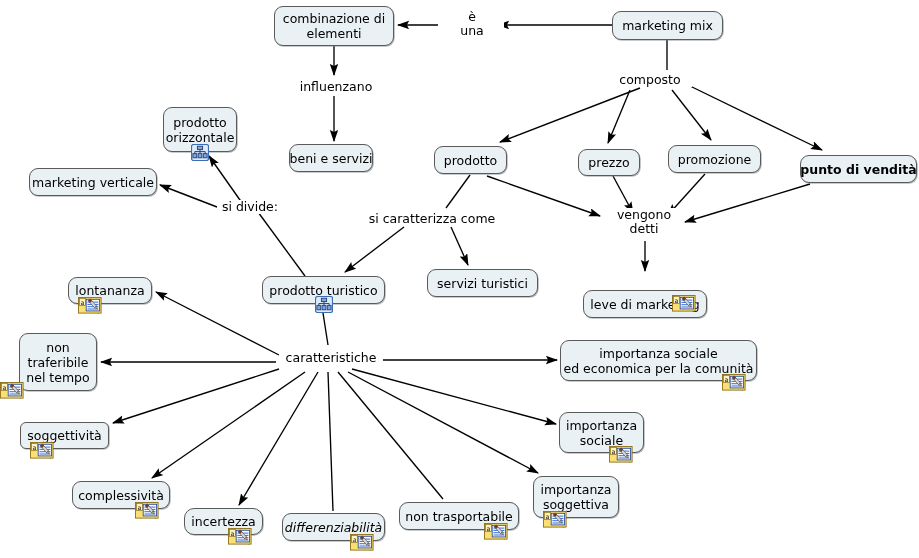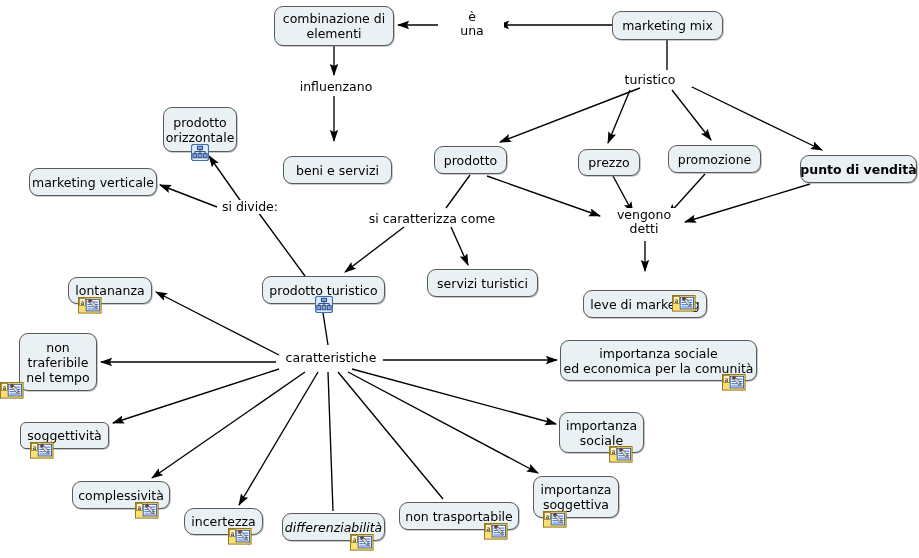--- a/index.html
+++ b/index.html
@@ -132,21 +132,21 @@
               <line x1="9" y1="7.6" x2="9" y2="9.6"></line>
               <line x1="14.2" y1="7.6" x2="14.2" y2="9.6"></line>
             </g>
             <rect x="6.4" y="2.2" width="5.2" height="3.4" fill="#7fa6e0" stroke="#23417a" stroke-width="0.9"></rect>
             <rect x="1.9" y="9.6" width="3.8" height="4.2" fill="#7fa6e0" stroke="#23417a" stroke-width="0.9"></rect>
             <rect x="7.1" y="9.6" width="3.8" height="4.2" fill="#7fa6e0" stroke="#23417a" stroke-width="0.9"></rect>
             <rect x="12.3" y="9.6" width="3.8" height="4.2" fill="#7fa6e0" stroke="#23417a" stroke-width="0.9"></rect>
           </svg></span>
       </div>
       <div style="position: absolute; left: 281px; top: 144px; width: 106px; height: 28px;">
-        <div class="node" style="left: 2px; top: 0px; width: 109px; height: 28px; margin-top: 12px;">beni e servizi</div>
+        <div class="node" style="left: 8px; top: 0px; width: 84px; height: 28px;">beni e servizi</div>
       </div>
       <div style="position: absolute; left: 434px; top: 146px; width: 73px; height: 28px;">
         <div class="node" style="left: 0px; top: 0px; width: 73px; height: 28px;">prodotto</div>
       </div>
       <div style="position: absolute; left: 578px; top: 149px; width: 62px; height: 27px;">
         <div class="node" style="left: 0px; top: 0px; width: 62px; height: 27px; text-align: right;">prezzo</div>
       </div>
       <div style="position: absolute; left: 668px; top: 145px; width: 93px; height: 28px;">
         <div class="node" style="left: 0px; top: 0px; width: 93px; height: 28px;">promozione</div>
       </div>
@@ -409,21 +409,21 @@
               <rect x="14.5" y="1.2" width="2.6" height="9.4" fill="#d8d8d8" stroke="#4a4a4a" stroke-width="0.6"></rect>
               <rect x="14.5" y="1.2" width="2.6" height="2.6" fill="#8c2b1e" stroke="#4a4a4a" stroke-width="0.6"></rect>
               <path d="M14.5 10.6 L17.1 10.6 L15.8 13.2 Z" fill="#f2c98a" stroke="#4a4a4a" stroke-width="0.6"></path>
             </g>
           </svg></span>
       </div>
     </div>
   <div id="label-group">
       <div class="link-label" style="left: 440px; top: 10px; width: 60px;">è
 una</div>
-      <div class="link-label" style="left: 608px; top: 73px; width: 80px;">turistico</div>
+      <div class="link-label" style="left: 608px; top: 73px; width: 80px;">composto</div>
       <div class="link-label" style="left: 291px; top: 80px; width: 86px;">influenzano</div>
       <div class="link-label" style="left: 217px; top: 200px; width: 62px;">si divide:</div>
       <div class="link-label" style="left: 366px; top: 212px; width: 128px;">si caratterizza come</div>
       <div class="link-label" style="left: 610px; top: 208px; width: 64px;">vengono
 detti</div>
       <div class="link-label" style="left: 279px; top: 351px; width: 100px;">caratteristiche</div>
     </div>
 
 </div>
 

